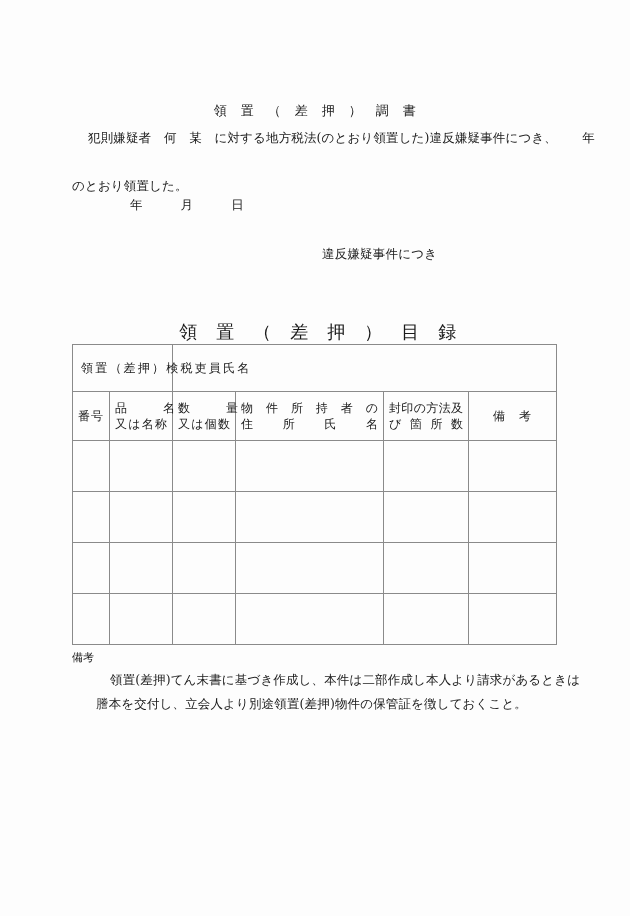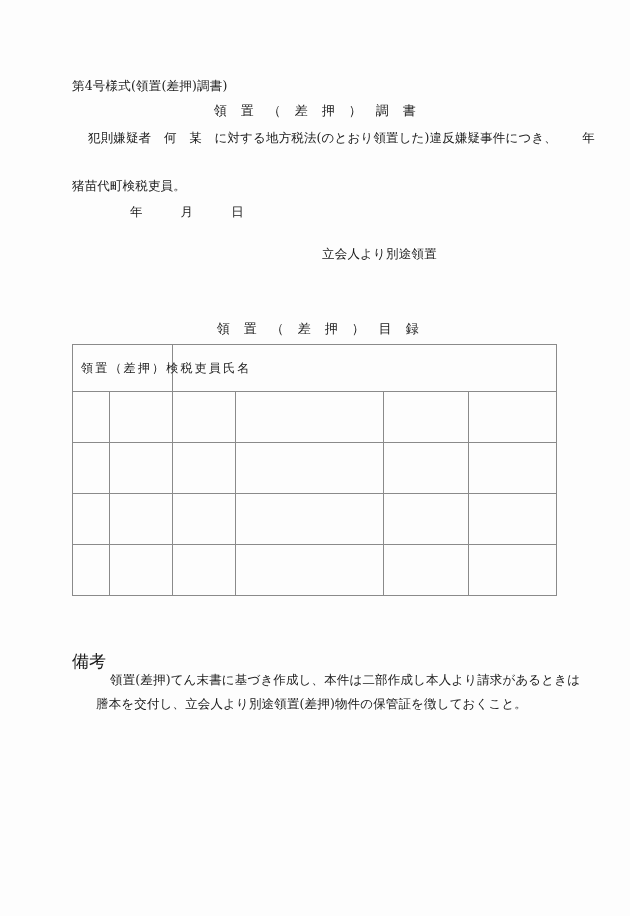--- a/index.html
+++ b/index.html
@@ -44,21 +44,21 @@
   .body-line {
     position: absolute;
     font-size: 12.5px;
     letter-spacing: 0.15px;
     white-space: pre;
     line-height: 1.25;
   }
   .bl1 { left: 88px;  top: 130px; }
   .bl2 { left: 110px; top: 154px; }
   .bl3 { left: 72px;  top: 178px; }
-  .bl4 { left: 130px; top: 204px; }
+  .bl4 { left: 130px; top: 197px; }
 
   .sign-line {
     position: absolute;
     font-size: 12.5px;
     letter-spacing: 0.2px;
     white-space: pre;
   }
   .sg1 { left: 322px; top: 246px; }
   .sg2 { left: 322px; top: 270px; }
   .seal {
@@ -68,21 +68,21 @@
     font-size: 13px;
   }
 
   
   .list-title {
     position: absolute;
     left: 0;
     right: 0;
     top: 320px;
     text-align: center;
-    font-size: 13px;
+    font-size: 18px;
     letter-spacing: 0.5px;
     white-space: pre;
     padding-left: 6px;
   }
 
   
   .grid {
     position: absolute;
     left: 72px;
     top: 344px;
@@ -118,64 +118,87 @@
     text-align-last: justify;
   }
   .hdr-center .l1 { letter-spacing: 1px; }
   .row-blank td { height: 50px; }
 
   
   .note-head {
     position: absolute;
     left: 72px;
     top: 650px;
-    font-size: 17px;
+    font-size: 11px;
     white-space: pre;
   }
   .note-line {
     position: absolute;
     font-size: 12.5px;
     letter-spacing: 0.15px;
     white-space: pre;
   }
   .nl1 { left: 110px; top: 672px; }
   .nl2 { left: 96px;  top: 696px; }
 </style>
 </head>
 <body>
 
 <div class="page">
 
-  <div class="form-id">第4号様式(領置(差押)調書)</div>
 
   <div class="doc-title">領　置　（　差　押　）　調　書</div>
 
   <div class="body-line bl1">犯則嫌疑者　何　某　に対する地方税法(のとおり領置した)違反嫌疑事件につき、　　年</div>
-  <div class="body-line bl3">猪苗代町検税吏員。</div>
+  <div class="body-line bl3">のとおり領置した。</div>
   <div class="body-line bl4">年　　　月　　　日</div>
 
-  <div class="sign-line sg1">立会人より別途領置</div>
+  <div class="sign-line sg1">違反嫌疑事件につき</div>
 
   <div class="list-title">領　置　（　差　押　）　目　録</div>
 
   <table class="grid">
     <colgroup>
       <col style="width:37px">
       <col style="width:63px">
       <col style="width:63px">
       <col style="width:148px">
       <col style="width:85px">
       <col style="width:88px">
     </colgroup>
     <tbody>
       <tr>
         <td class="officer-label" colspan="2">領置（差押）検税吏員氏名</td>
         <td class="officer-blank" colspan="4"></td>
       </tr>
 
+      <tr>
+        <td class="hdr hdr-center">
+          <span class="l1">番号</span>
+        </td>
+        <td class="hdr hdr-just">
+          <span class="l1">品　　　名</span>
+          <span class="l2">又は名称</span>
+        </td>
+        <td class="hdr hdr-just">
+          <span class="l1">数　　　量</span>
+          <span class="l2">又は個数</span>
+        </td>
+        <td class="hdr hdr-just">
+          <span class="l1">物件所持者の</span>
+          <span class="l2">住　所　氏　名</span>
+        </td>
+        <td class="hdr hdr-just">
+          <span class="l1">封印の方法及</span>
+          <span class="l2">び箇所数</span>
+        </td>
+        <td class="hdr hdr-center">
+          <span class="l1">備　考</span>
+        </td>
+      </tr>
 
       <tr class="row-blank">
         <td></td>
         <td></td>
         <td></td>
         <td></td>
         <td></td>
         <td></td>
       </tr>
       <tr class="row-blank">

